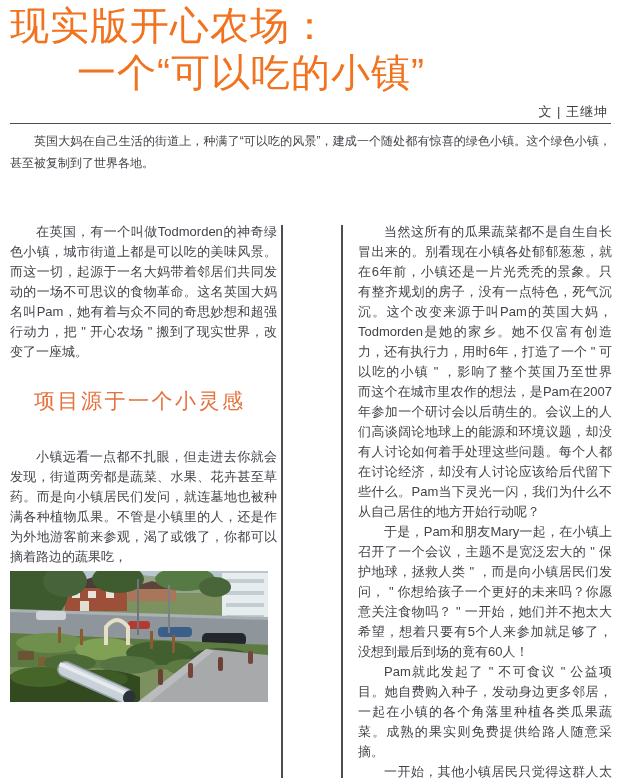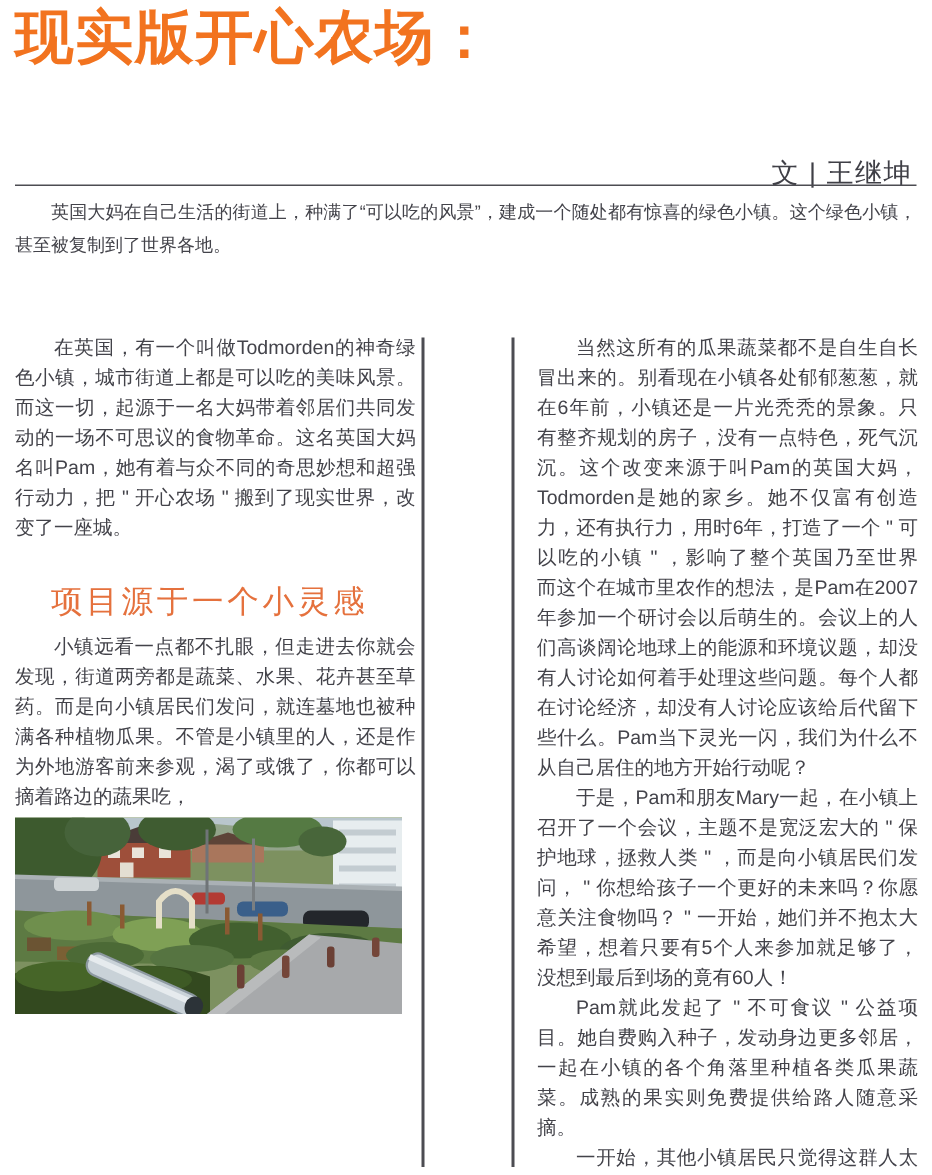--- a/index.html
+++ b/index.html
@@ -9,28 +9,28 @@
     font-family:"Liberation Sans","DejaVu Sans",sans-serif;
     -webkit-font-smoothing:antialiased;
   }
   .page {
     position:relative; width:621px; height:783px;
     background:#ffffff; overflow:hidden;
   }
   
   .title {
     position:absolute; left:10px; top:2px; width:600px;
-    color:#F2731F; font-weight:700; font-size:39px; line-height:47px;
+    color:#F2731F; font-weight:400; font-size:39px; line-height:47px;
     letter-spacing:1px;
   }
   .title .t-line { display:block; white-space:nowrap; }
   .title .t-line2 { padding-left:67px; }
   .byline {
     position:absolute; right:13px; top:103px;
-    font-size:18px; color:#3f3f46; letter-spacing:1px;
+    font-size:13px; color:#3f3f46; letter-spacing:1px;
   }
   .header-rule {
     position:absolute; left:10px; top:123px; width:601px; height:0;
     border-top:1.6px solid #4c4c52;
   }
   .intro {
     position:absolute; left:10px; top:130px; width:601px;
     font-size:12px; line-height:22px; text-align:justify;
     text-indent:2em; color:#43434a;
   }
@@ -43,39 +43,40 @@
   .divider-b { left:341px; }
   .col { position:absolute; top:222px; }
   .col-left  { left:10px;  width:267px; }
   .col-right { left:358px; width:254px; }
   p.body {
     font-size:13px; line-height:20px; text-align:justify;
     color:#43434a; margin:0;
   }
   p.indent { text-indent:2em; }
   .section-heading {
-    margin:25px 0 6px 24px;
+    margin:25px 0 32px 24px;
     font-family:"Liberation Serif","DejaVu Serif",serif;
     font-weight:400; font-size:21px; letter-spacing:2.5px;
     color:#E5713D; white-space:nowrap;
   }
   
   .photo {
     margin-top:4px; width:258px; height:131px; overflow:hidden;
     background:#7d9160;
   }
   .photo svg { display:block; width:258px; height:131px; }
 </style>
 </head>
 <body>
 
 <div class="page">
 
   <h1 class="title">
     <span class="t-line t-line1">现实版开心农场：</span>
+    <span class="t-line t-line2">一个“可以吃的小镇”</span>
   </h1>
 
   <div class="byline">文 | 王继坤</div>
   <div class="header-rule"></div>
 
   <p class="intro">英国大妈在自己生活的街道上，种满了“可以吃的风景”，建成一个随处都有惊喜的绿色小镇。这个绿色小镇，甚至被复制到了世界各地。</p>
 
   <div class="col-divider divider-a"></div>
   <div class="col-divider divider-b"></div>
 

